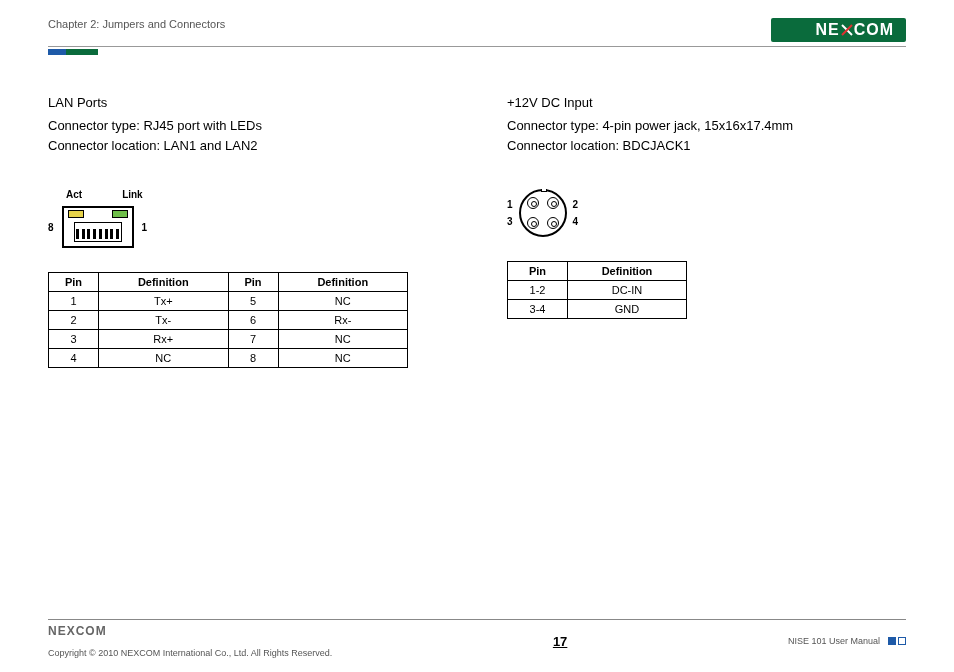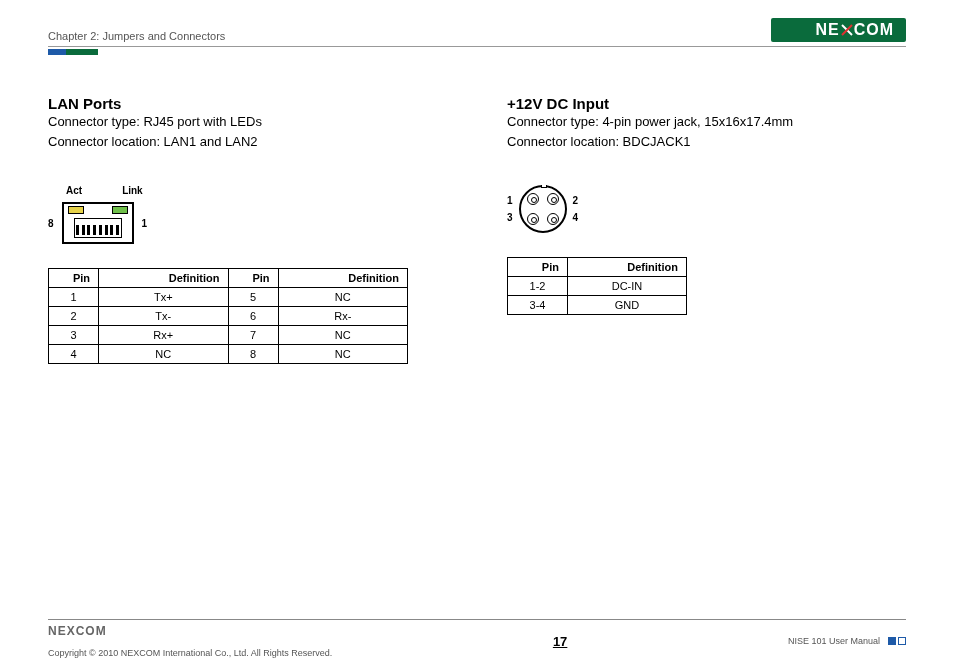--- a/index.html
+++ b/index.html
@@ -12,41 +12,41 @@
     position: relative;
     font-size: 12px;
   }
   .page {
     padding: 18px 48px 0 48px;
     height: 625px;
   }
   .header {
     display: flex;
     justify-content: space-between;
-    align-items: flex-end;
+    align-items: flex-start;
     border-bottom: 1px solid #999;
     padding-bottom: 4px;
   }
   .chapter-title { font-size: 11px; color: #555; }
   .logo-box {
     background: #0a6b3c;
     padding: 3px 12px;
     border-radius: 2px;
     display: flex; align-items: center;
   }
   .logo-box .logo-text { color:#fff; font-weight:bold; font-size:16px; letter-spacing:1px; display:flex; align-items:center;margin-left:32px;}
   .logo-x { display:inline-flex; align-items:center; }
   .accent-bar { display:flex; margin-top:2px; }
   .accent-bar .a { width:18px; height:6px; background:#1e5aa8; }
   .accent-bar .b { width:32px; height:6px; background:#0a6b3c; }
   .columns {
     display:flex; gap:60px; margin-top:40px;
   }
   .col { flex:1; }
-  .sect-title { font-weight:bold; font-size:15px; margin-bottom:0; }
+  .sect-title { font-weight:normal; font-size:13px; margin-bottom:6px; }
   .sect-desc { font-size:13px; line-height:1.5; margin-bottom:34px; }
   
   .rj45-wrap { display:flex; align-items:center; gap:8px; margin:6px 0 24px 0; }
   .rj45-labels-top { display:flex; gap:40px; font-size:10px; font-weight:bold; margin-left:18px; margin-bottom:2px;}
   .rj45 {
     width:72px; height:42px; border:2px solid #000; position:relative; background:#fff;
   }
   .rj45 .led { position:absolute; top:2px; width:16px; height:8px; border:1px solid #000;}
   .rj45 .led.l { left:4px; background:#e6d24a;}
   .rj45 .led.r { right:4px; background:#6fbf4a;}
@@ -62,21 +62,21 @@
   .dcjack .hole { width:12px; height:12px; border:1.5px solid #000; border-radius:50%; position:absolute; background:#fff;}
   .dcjack .hole::before { content:""; width:4px; height:4px; border:1px solid #000; border-radius:50%; position:absolute; left:3px; top:3px;}
   .dcjack .h1{ left:6px; top:6px;}
   .dcjack .h2{ right:6px; top:6px;}
   .dcjack .h3{ left:6px; bottom:6px;}
   .dcjack .h4{ right:6px; bottom:6px;}
   .dcjack .notch { position:absolute; width:6px; height:3px; border:1px solid #000; border-top:none; left:20px; top:-2px; background:#fff;}
   
   table.def { border-collapse: collapse; font-size:11px; }
   table.def th, table.def td { border:1px solid #000; padding:3px 8px; text-align:center; }
-  table.def th { font-weight:bold;text-align:right; }
+  table.def th { font-weight:bold; }
   .lan-table { width:360px;}
   .lan-table th.pin, .lan-table td.pin { width:50px;}
   .dc-table { width:180px;}
   
   .footer {
     position:absolute; left:48px; right:48px; bottom:14px;
     border-top:1px solid #888; padding-top:4px;
     display:flex; justify-content:space-between; align-items:center;
     font-size:9px; color:#555;
   }

